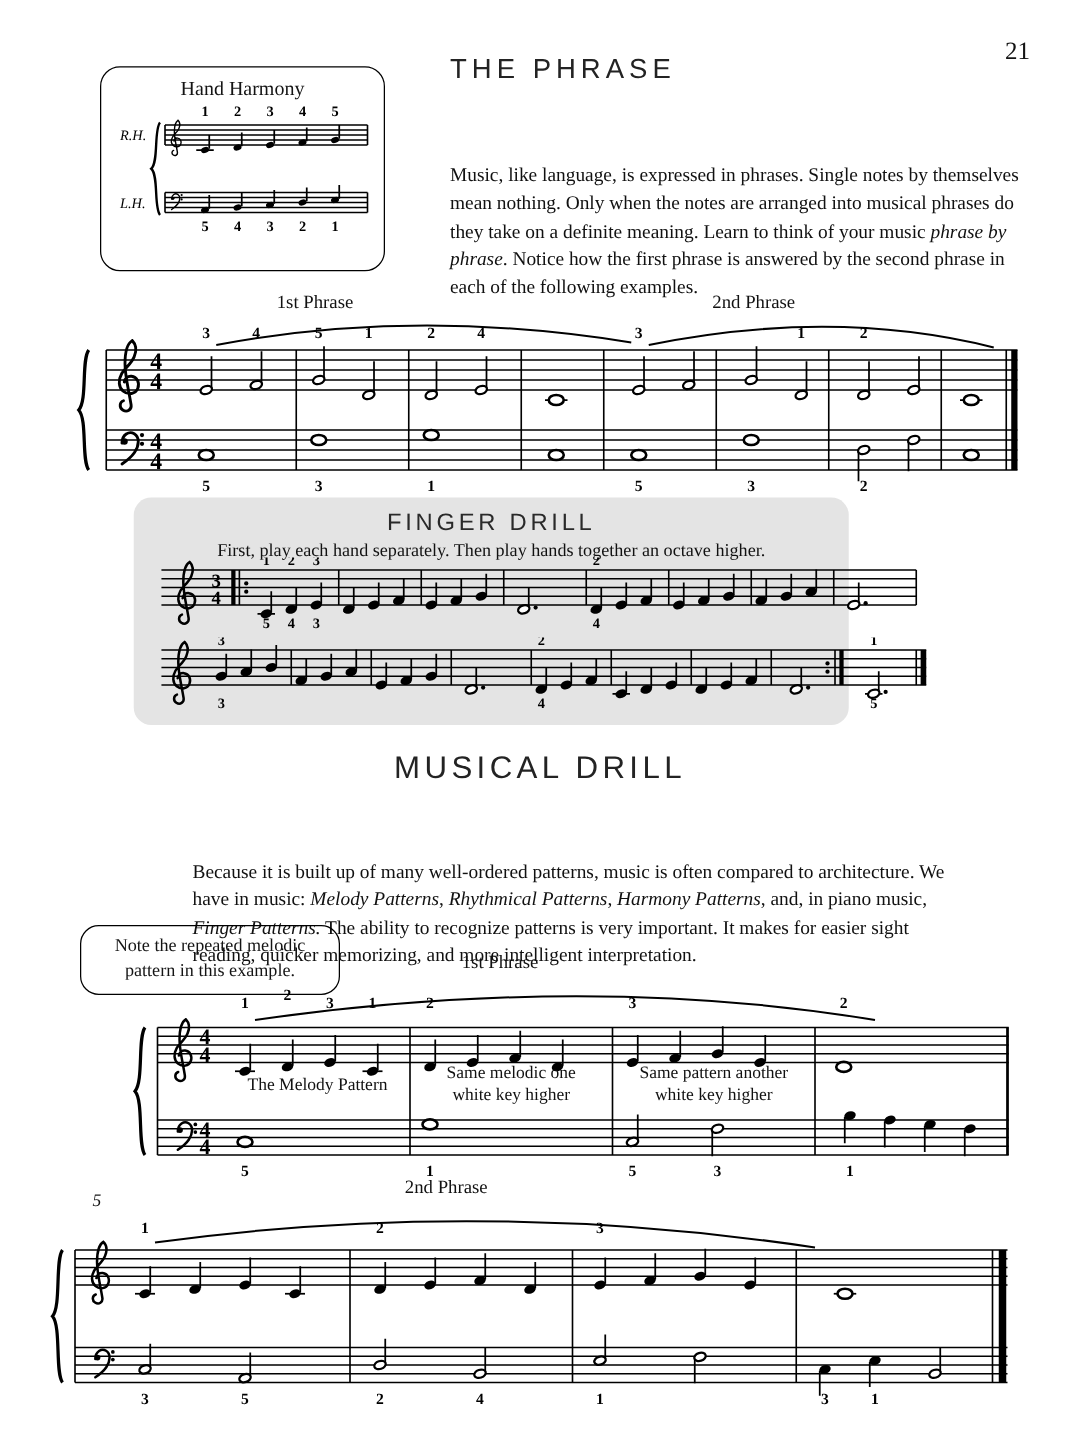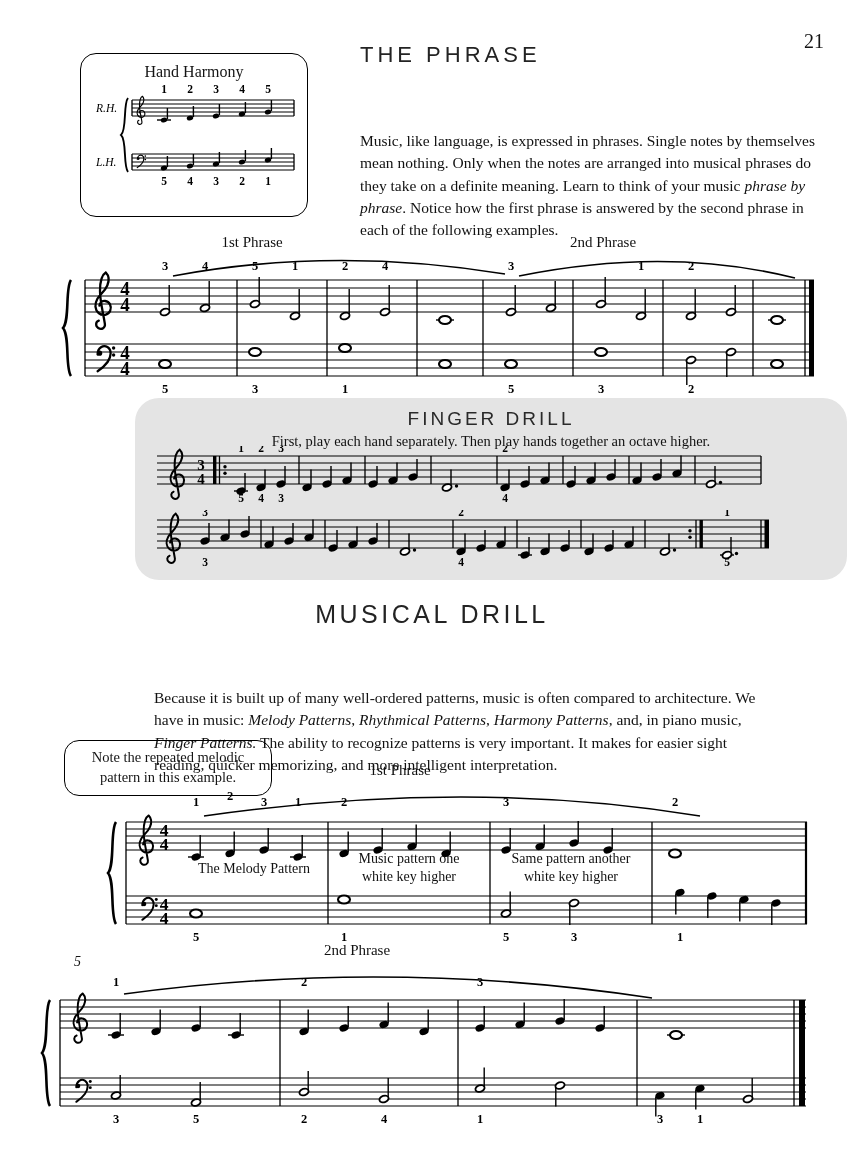--- a/index.html
+++ b/index.html
@@ -13,21 +13,21 @@
   #h-form{left:0;top:600px;width:864px;text-align:center;font-size:25px;letter-spacing:3.5px;}
   
   .para{position:absolute;font-size:15.5px;line-height:1.44;color:#111;margin-top:44px;}
   #para-intro{left:360px;top:86px;width:458px;}
   #para-form{left:154px;top:643px;width:618px;}
   
   .handbox{position:absolute;left:80px;top:53px;width:228px;height:164px;
            border:1.6px solid #000;border-radius:16px;box-sizing:border-box;}
   .handbox-title{text-align:center;margin-top:9px;font-size:16px;}
   
-  .drillbox{position:absolute;left:107px;top:398px;width:712px;height:182px;border-radius:24px;margin-left:28px;}
+  .drillbox{position:absolute;left:107px;top:398px;width:572px;height:182px;border-radius:14px;}
   .drill-title{text-align:center;padding-top:10px;font-family:"Liberation Sans",sans-serif;
                font-size:19px;letter-spacing:3px;color:#2a2a2a;}
   .drill-sub{text-align:center;font-size:14.5px;margin-top:3px;color:#111;}
   
   .notebox{position:absolute;left:64px;top:740px;width:208px;height:56px;border:1.6px solid #000;
            border-radius:15px;box-sizing:border-box;display:flex;align-items:center;justify-content:center;}
   .notebox div{font-size:14.5px;text-align:center;line-height:1.35;padding:0 10px;}
   
   .lbl{position:absolute;text-align:center;font-size:15px;color:#111;}
   .ann{position:absolute;text-align:center;font-size:14px;line-height:1.32;color:#111;}
@@ -375,21 +375,21 @@
       <text class="fg" x="406" y="171">5</text>
       <text class="fg" x="474" y="171">3</text>
       <text class="fg" x="580" y="171">1</text>
     </g>
   </svg>
 
   <div class="ann" style="left:184px;top:860px;width:140px">
     <div>The Melody Pattern</div>
   </div>
   <div class="ann" style="left:339px;top:850px;width:140px">
-    <div>Music pattern one</div>
+    <div>Same melodic one</div>
     <div>white key higher</div>
   </div>
   <div class="ann" style="left:496px;top:850px;width:150px">
     <div>Same pattern another</div>
     <div>white key higher</div>
   </div>
 
   <div class="mnum" style="left:74px;top:954px">5</div>
   <div class="lbl" style="left:297px;top:942px;width:120px">2nd Phrase</div>
 

